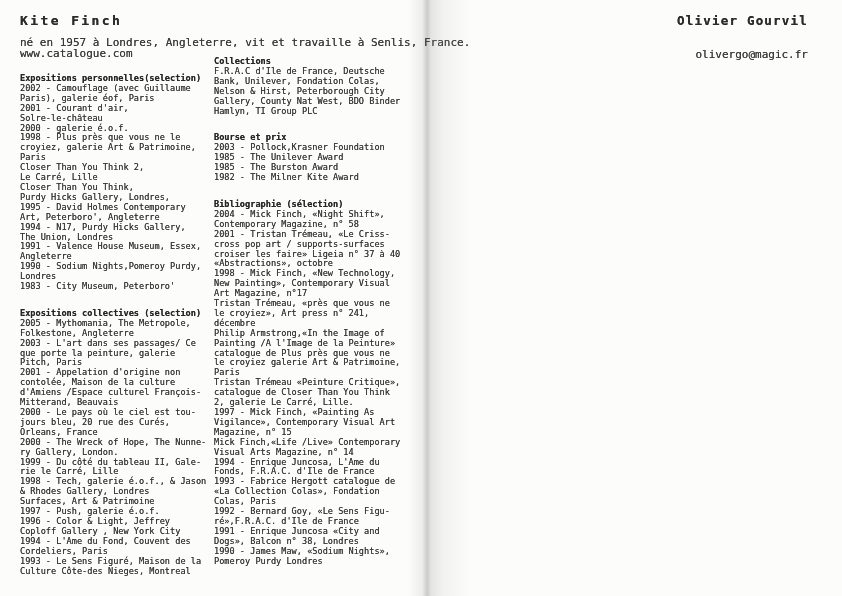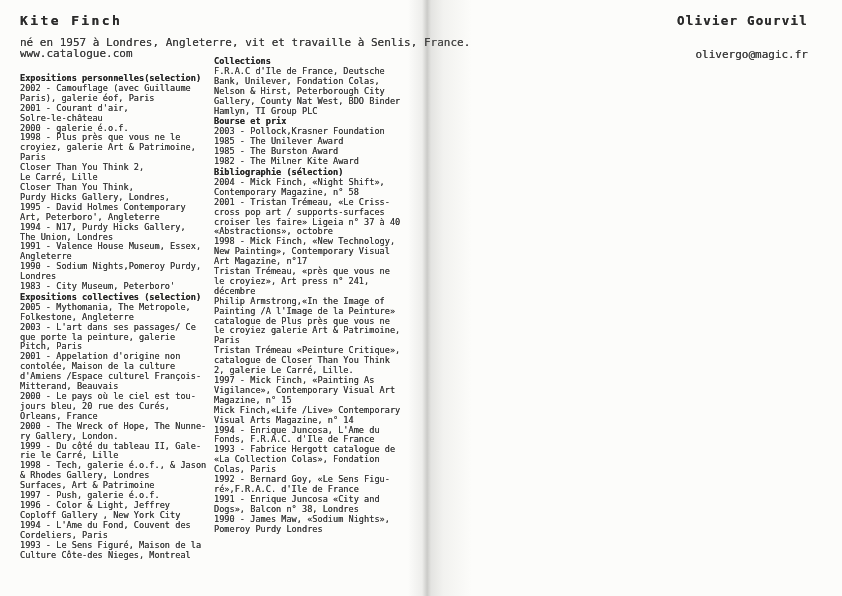--- a/index.html
+++ b/index.html
@@ -42,21 +42,21 @@
   .bio-right   { right: 34px; top: 37px; }
   .email-right { right: 34px; top: 48px; }
   .col {
     position: absolute;
     font-size: 8.6px; line-height: 9.9px;
     white-space: pre;
     text-shadow: 0 0 0.3px #555;
   }
   .col-l1 { left: 20px;  top: 74px; }
   .col-l2 { left: 214px; top: 57px; }
-  .section { margin-top: 1px; }
+  .section { margin-top: 17px; }
   .section:first-child { margin-top: 0; }
   .section-title { font-weight: bold; color: #262626; }
 </style>
 </head>
 <body>
 
 <div class="page page-left">
   <h1 class="artist-name">Kite Finch</h1>
   <div class="hdr-line bio-left">né en 1957 à Londres, Angleterre, vit et travaille à Senlis, France.</div>
   <div class="hdr-line site-left">www.catalogue.com</div>

